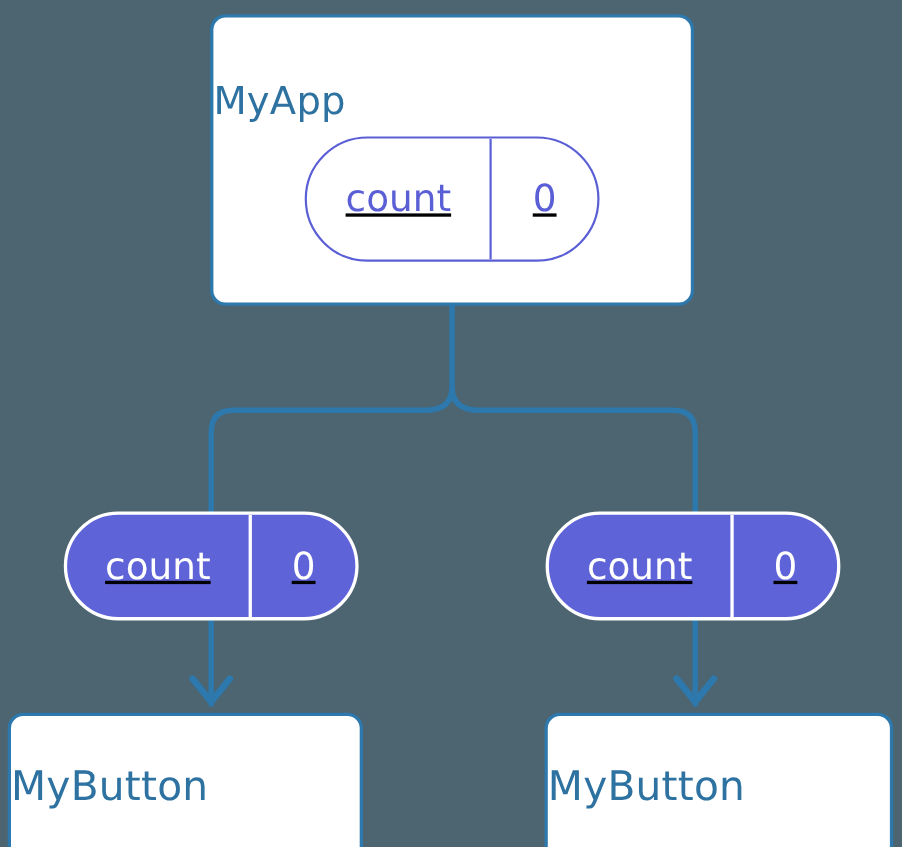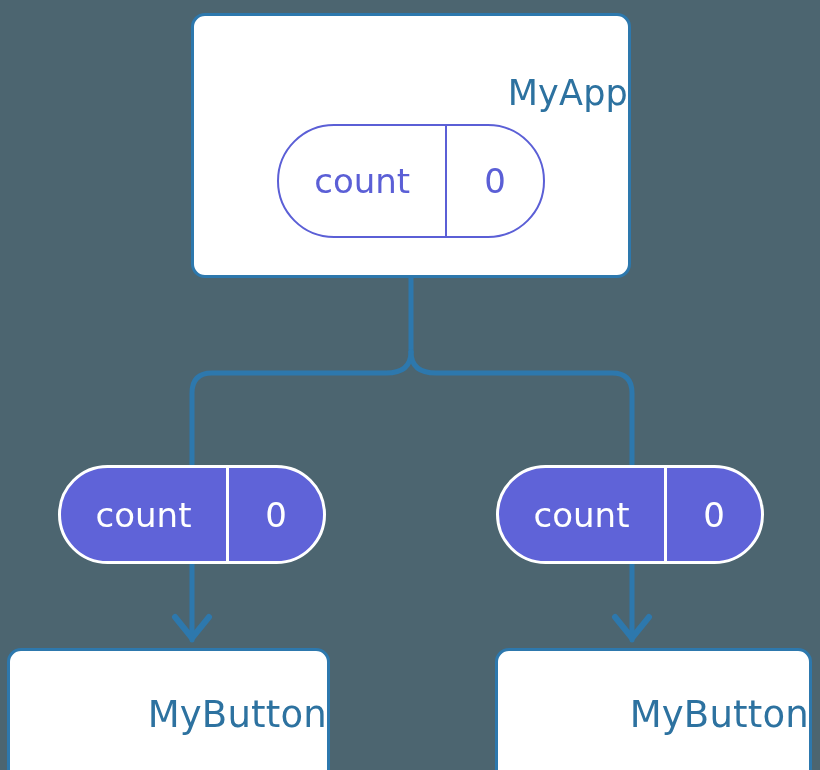--- a/index.html
+++ b/index.html
@@ -34,21 +34,21 @@
     position: absolute;
     background: #ffffff;
     border: 3px solid #2d78ad;
     border-radius: 14px;
     box-sizing: border-box;
   }
   .card-title {
     position: absolute;
     left: 0;
     right: 0;
-    text-align: right;
+    text-align: left;
     color: #2d72a0;
     font-size: 35px;
     letter-spacing: 0.2px;
     white-space: nowrap;
   }
 
   
   #app-card {
     left: 191px;
     top: 13px;
@@ -79,20 +79,21 @@
   }
 
   
   .pill {
     position: absolute;
     display: flex;
     align-items: stretch;
     box-sizing: border-box;
     border-radius: 999px;
     overflow: hidden;
+    text-decoration: underline;
   }
   .pill .cell {
     display: flex;
     align-items: center;
     justify-content: center;
     font-size: 34px;
     line-height: 1;
     box-sizing: border-box;
   }
   .pill .cell-label { flex: 0 0 63%; }

